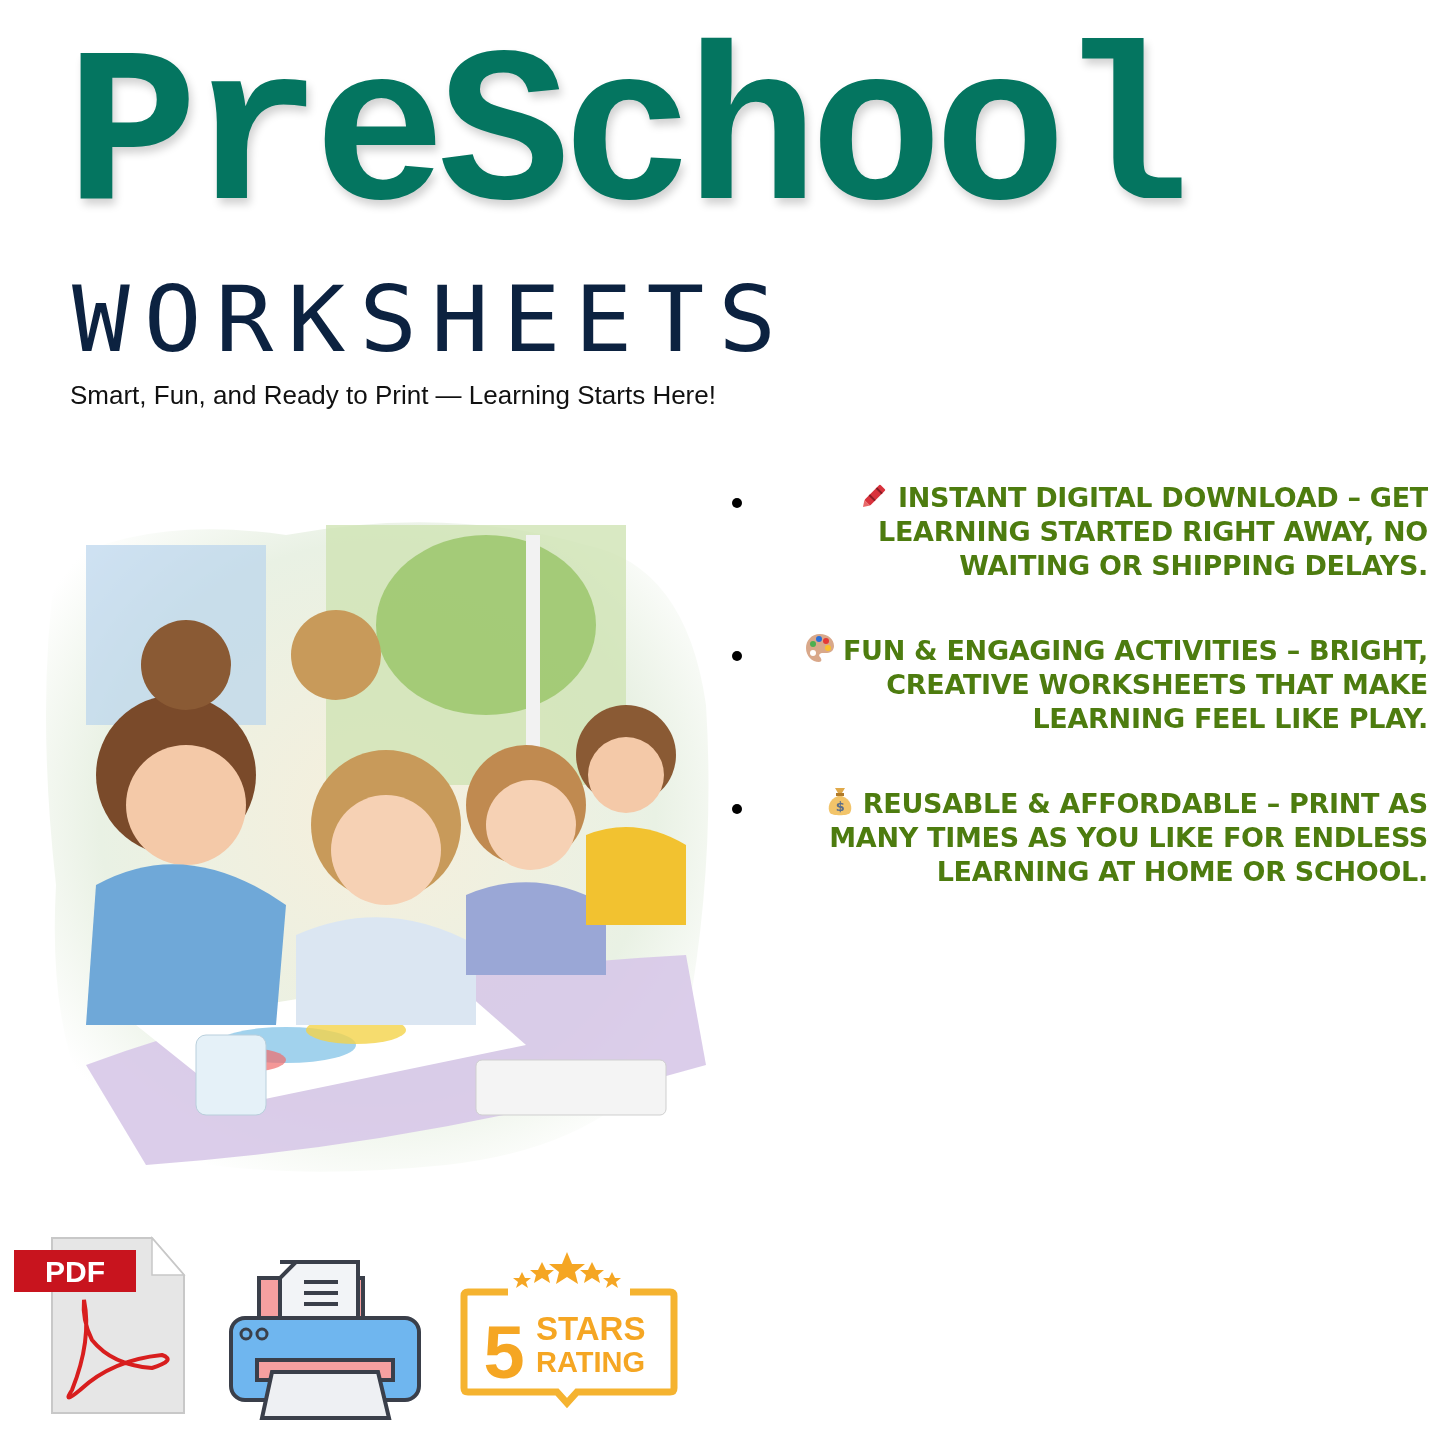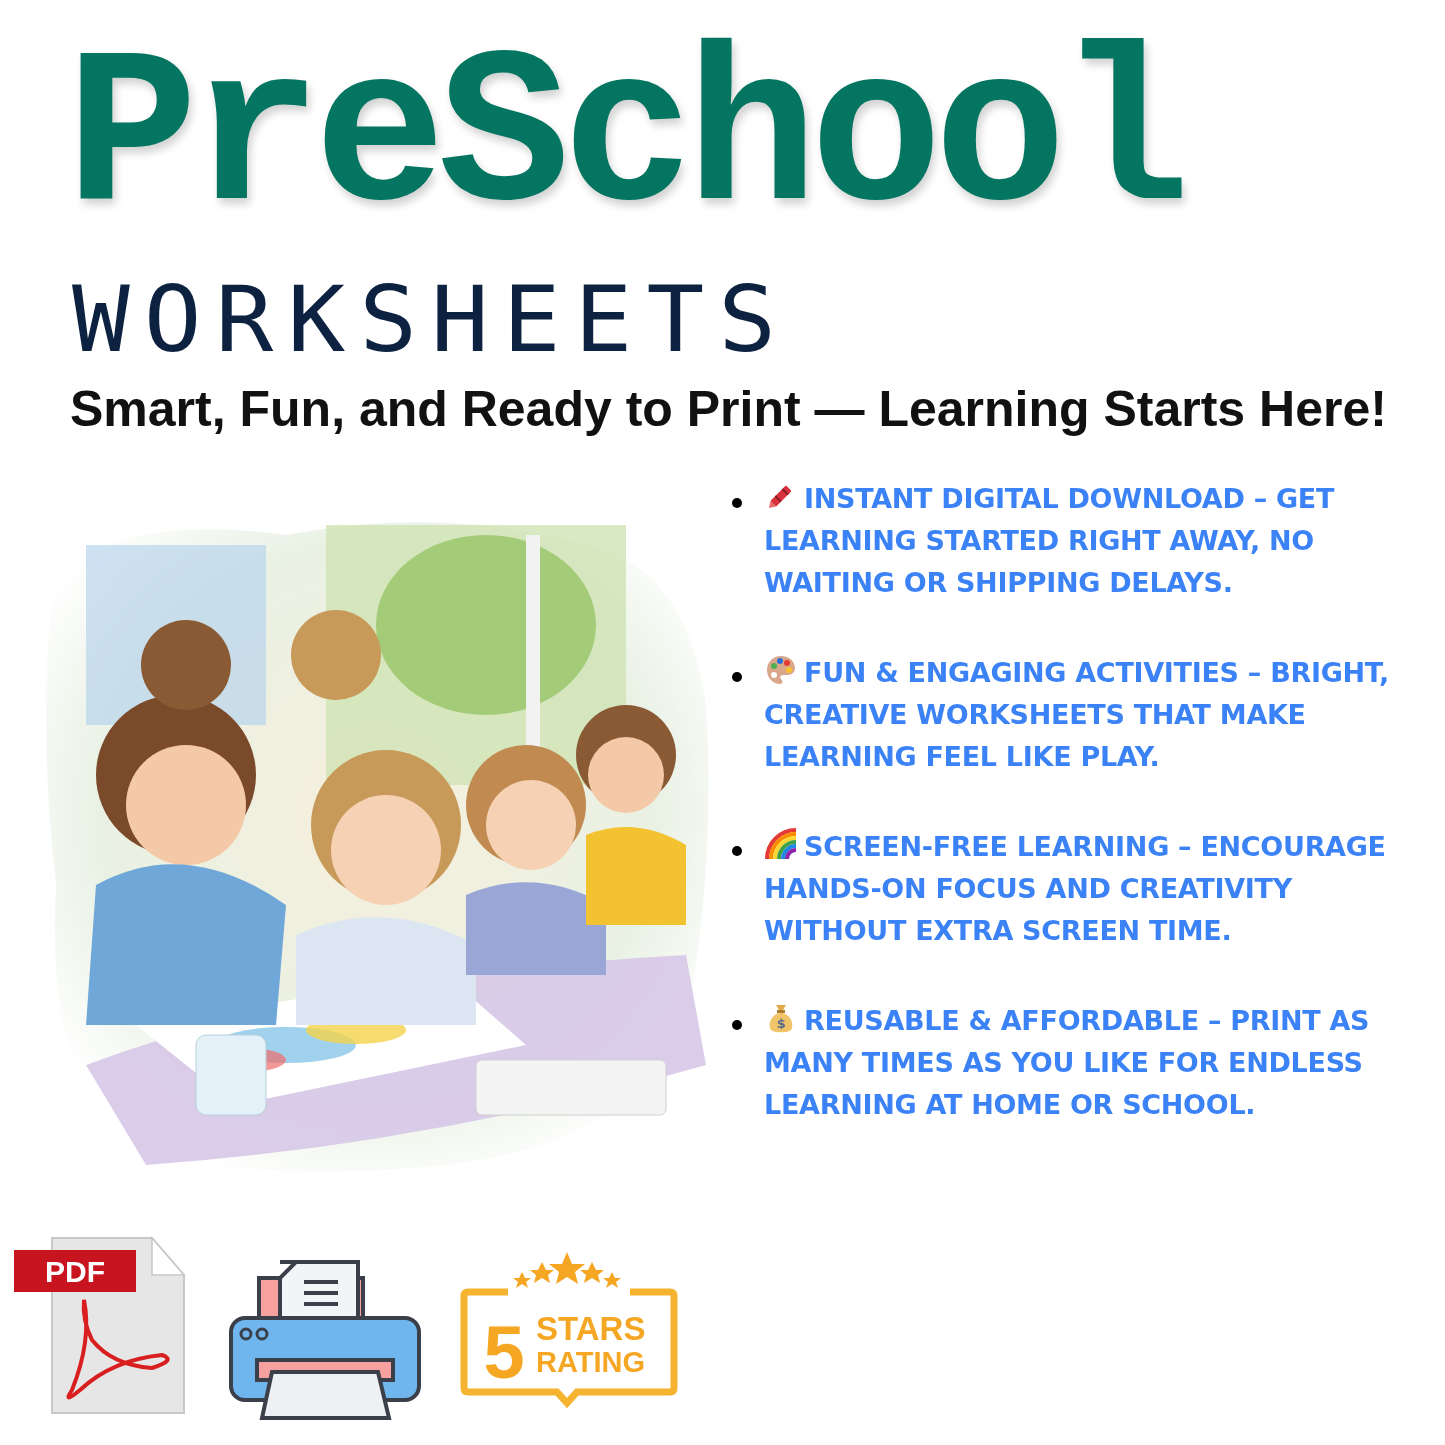--- a/index.html
+++ b/index.html
@@ -1,22 +1,22 @@
 <!DOCTYPE html>
 <html><head>
 <meta charset="utf-8">
 <style>
   html,body{margin:0;padding:0;background:#ffffff;}
   body{width:1445px;height:1445px;position:relative;overflow:hidden;font-family:"DejaVu Sans",sans-serif;}
   .title{position:absolute;left:66px;top:40px;font-family:Liberation Mono, monospace;font-weight:700;font-size:220px;line-height:200px;color:#047560;letter-spacing:-8px;text-shadow:3px 6px 8px rgba(0,0,0,0.18);white-space:nowrap;}
   .subtitle{position:absolute;left:72px;top:272px;font-family:"DejaVu Sans Mono",monospace;font-size:96px;line-height:96px;color:#0c2240;letter-spacing:14px;font-weight:400;white-space:nowrap;transform:scaleY(0.95);}
-  .tagline{position:absolute;left:70px;top:380px;font-family:"Liberation Sans",sans-serif;font-weight:700;font-size:50px;color:#111;white-space:nowrap;}
+  .tagline{position:absolute;left:70px;top:380px;font-family:"Liberation Sans",sans-serif;font-weight:400;font-size:26px;color:#111;white-space:nowrap;}
   .illus{position:absolute;left:26px;top:505px;width:696px;height:695px;background:#fff;overflow:hidden;}
   .bullets{position:absolute;left:728px;top:478px;width:700px;margin:0;padding:0;list-style:none;}
-  .bullet{position:relative;padding-left:36px;margin-bottom:48px;font-family:"DejaVu Sans",sans-serif;font-weight:700;font-size:27px;line-height:42px;color:#3b82f6;text-transform:uppercase;letter-spacing:-0.3px;}
+  .bullet{position:relative;padding-left:36px;margin-bottom:48px;font-family:"DejaVu Sans",sans-serif;font-weight:700;font-size:27px;line-height:34px;color:#4d7c0f;text-transform:uppercase;letter-spacing:-0.3px;text-align:right;}
   .bullet .dot{position:absolute;left:4px;top:20px;width:10px;height:10px;border-radius:50%;background:#000;}
   .bullet .emoji{display:inline-block;width:34px;height:34px;vertical-align:-5px;margin-right:6px;}
   .icons{position:absolute;left:0;top:1230px;width:700px;height:200px;margin-left:12px;}
 </style>
 </head>
 <body>
 
 <div class="title">PreSchool</div>
 <div class="subtitle">WORKSHEETS</div>
 <div class="tagline">Smart, Fun, and Ready to Print — Learning Starts Here!</div>
@@ -83,31 +83,20 @@
           <circle cx="10" cy="13" r="3" fill="#4caf50"></circle>
           <circle cx="16" cy="8" r="3" fill="#2a6fd8"></circle>
           <circle cx="23" cy="10" r="3" fill="#e53935"></circle>
           <circle cx="25" cy="17" r="3" fill="#fbc02d"></circle>
           <circle cx="10" cy="22" r="3" fill="#fff"></circle>
         </svg></span><span>Fun &amp; Engaging Activities – Bright, creative worksheets that make learning feel like play.</span>
   </li>
   <li class="bullet">
     <span class="dot"></span>
     <span class="emoji"><svg width="34" height="34" viewBox="0 0 34 34">
-          <path d="M3 32 A29 29 0 0 1 32 3" stroke="#e53935" stroke-width="4" fill="none"></path>
-          <path d="M7 32 A25 25 0 0 1 32 7" stroke="#fb8c00" stroke-width="4" fill="none"></path>
-          <path d="M11 32 A21 21 0 0 1 32 11" stroke="#fdd835" stroke-width="4" fill="none"></path>
-          <path d="M15 32 A17 17 0 0 1 32 15" stroke="#43a047" stroke-width="4" fill="none"></path>
-          <path d="M19 32 A13 13 0 0 1 32 19" stroke="#1e88e5" stroke-width="4" fill="none"></path>
-          <path d="M23 32 A9 9 0 0 1 32 23" stroke="#8e24aa" stroke-width="4" fill="none"></path>
-        </svg></span><span>Screen-Free Learning – Encourage hands-on focus and creativity without extra screen time.</span>
-  </li>
-  <li class="bullet">
-    <span class="dot"></span>
-    <span class="emoji"><svg width="34" height="34" viewBox="0 0 34 34">
           <path d="M12 4 L22 4 L19 9 L15 9Z" fill="#e0a94a"></path>
           <rect x="13" y="9" width="8" height="3" fill="#b07a2a"></rect>
           <path d="M15 12 C6 15 4 24 7 29 C9 32 25 32 27 29 C30 24 28 15 19 12Z" fill="#f2c46a"></path>
           <text x="17" y="27" font-size="13" font-family="DejaVu Sans, sans-serif" font-weight="700" text-anchor="middle" fill="#5a6e8a">$</text>
         </svg></span><span>Reusable &amp; Affordable – Print as many times as you like for endless learning at home or school.</span>
   </li>
 </ul>
 
 <div class="icons">
   <svg width="700" height="200" viewBox="0 0 700 200">

